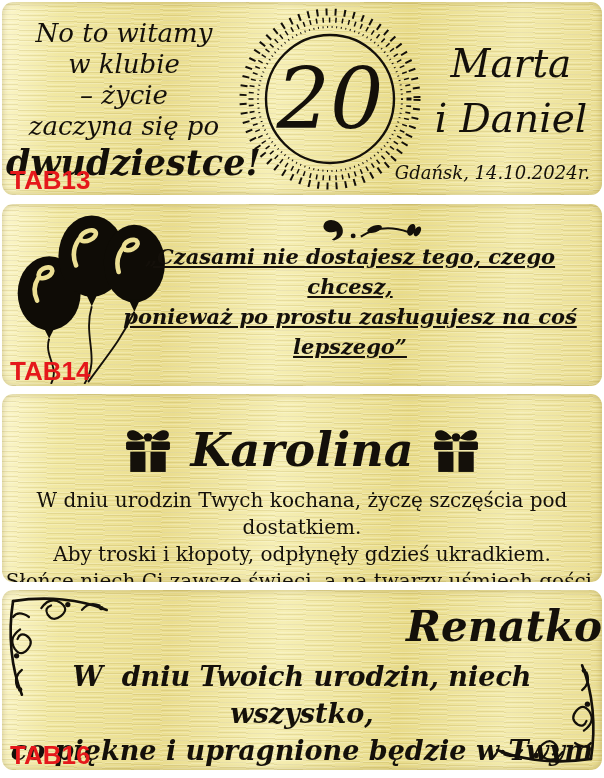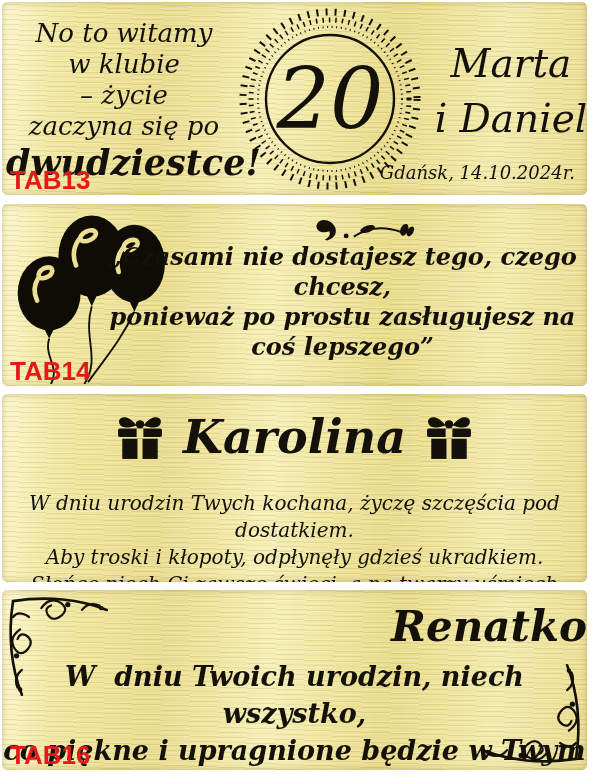--- a/index.html
+++ b/index.html
@@ -3,21 +3,21 @@
 <meta charset="utf-8">
 <style>
   html,body{margin:0;padding:0;}
   body{
     width:604px;height:778px;background:#ffffff;
     font-family:"DejaVu Serif","Liberation Serif",serif;
     color:#14100a;overflow:hidden;
   }
   .page{position:relative;width:604px;height:778px;}
   .panel{
-    position:absolute;left:2px;right:17px;border-radius:5px;
+    position:absolute;left:2px;right:2px;border-radius:11px;
     background:
       repeating-linear-gradient(178deg, rgba(255,255,255,.22) 0 1px, rgba(255,255,255,0) 1px 4px),
       repeating-linear-gradient(2deg, rgba(139,115,34,.14) 0 1px, rgba(139,115,34,0) 1px 5px),
       linear-gradient(96deg,#fcf7cd 0%,#f1e8a2 10%,#eadd8e 28%,#f6efb5 46%,#e9dc8a 66%,#f3ebad 84%,#eadd90 100%);
     box-shadow: inset 0 0 7px rgba(120,100,30,.35);
     overflow:hidden;
   }
   #p1{top:2px;height:193px;}
   #p2{top:204px;height:182px;}
   #p3{top:394px;height:188px;}
@@ -41,26 +41,26 @@
   }
   .p1-names{position:absolute;left:418px;top:34px;width:182px;text-align:center;
             font-style:italic;font-size:39px;line-height:55px;}
   .p1-date{position:absolute;right:12px;top:160px;font-style:italic;font-size:18px;}
 
   
   .balloons{position:absolute;left:8px;top:4px;}
   .p2-col{position:absolute;left:100px;right:4px;top:10px;text-align:center;}
   .p2-title{font-style:italic;font-size:25px;line-height:30px;margin-left:64px;}
   .p2-orn{margin:2px 0 0 40px;}
-  .p2-quote{font-style:italic;font-weight:bold;font-size:24px;line-height:30px;}
-
-  
-  .p3-titlerow{display:flex;align-items:center;justify-content:center;gap:16px;margin-top:10px;height:66px;}
+  .p2-quote{font-style:italic;font-weight:bold;font-size:21px;line-height:30px;text-decoration:underline;}
+
+  
+  .p3-titlerow{display:flex;align-items:center;justify-content:center;gap:16px;margin-top:23px;height:66px;}
   .p3-title{font-style:italic;font-weight:bold;font-size:46px;line-height:56px;}
-  .p3-poem{text-align:center;font-style:italic;font-size:20px;line-height:27px;margin-top:20px;}
+  .p3-poem{text-align:center;font-size:20px;line-height:27px;margin-top:4px;}
 
   
   .p4-title{text-align:right;font-style:italic;font-weight:bold;font-size:42px;line-height:50px;margin-top:12px;}
   .p4-body{text-align:center;font-style:italic;font-weight:bold;font-size:27px;line-height:37px;margin-top:6px;}
   .p4-body div{white-space:pre-wrap;}
   .corner-tl{position:absolute;left:4px;top:4px;}
   .corner-br{position:absolute;right:4px;bottom:4px;transform:rotate(180deg);}
   svg{display:block;}
 </style>
 </head>

